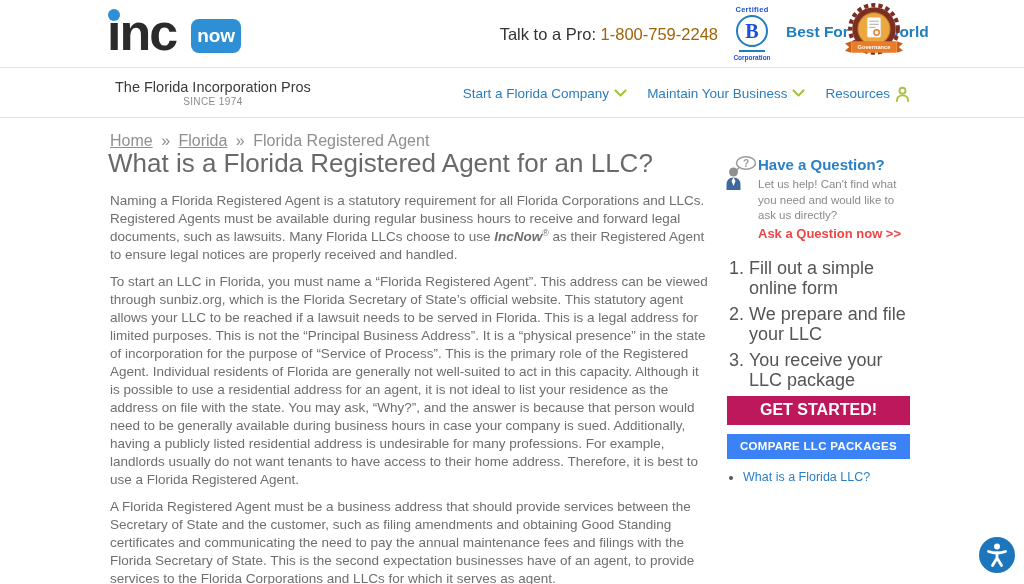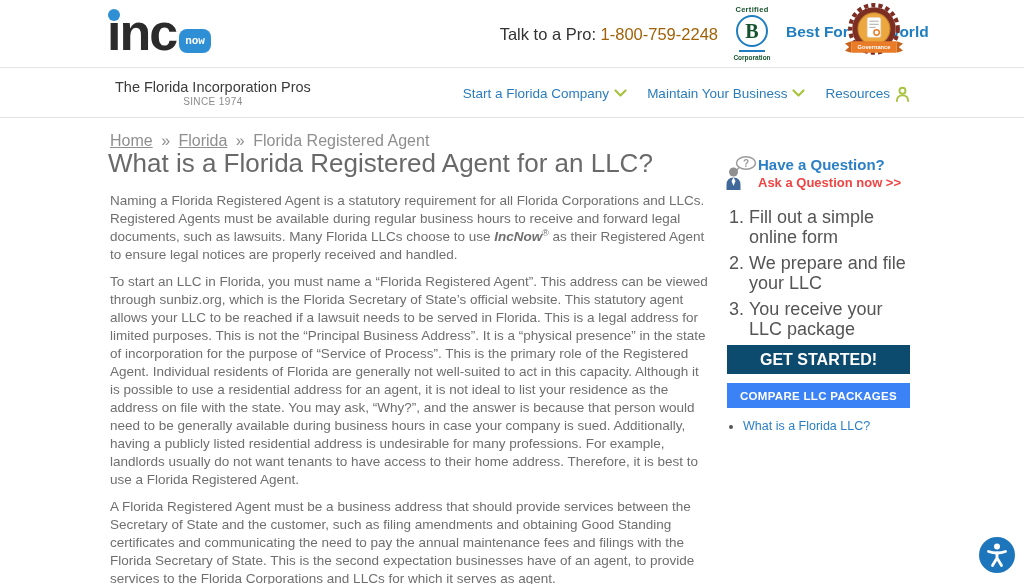--- a/index.html
+++ b/index.html
@@ -8,26 +8,26 @@
   body { position:relative; }
 
   
   .header { position:absolute; top:0; left:0; width:1024px; height:68px;
     background:#fff; border-bottom:1px solid #e6e6e6; }
   .logo { position:absolute; left:107px; top:10px; display:flex; align-items:flex-end; cursor:pointer; }
   .logo-inc { font-size:52px; line-height:0.88; font-weight:bold; color:#2b2b2b;
     letter-spacing:-2px; position:relative;text-align:center; }
   .logo-dot { position:absolute; left:1px; top:-1px; width:12px; height:12px;
     border-radius:50%; background:#2e8fd5; }
-  .logo-now { background:#2e8fd5; color:#fff; font-size:11px; font-weight:bold;
-    padding:6px 6px; border-radius:8px; margin-left:3px; margin-bottom:3px;font-family:Liberation Mono, monospace; }
+  .logo-now { background:#2e8fd5; color:#fff; font-size:19px; font-weight:bold;
+    padding:6px 6px; border-radius:8px; margin-left:15px; margin-bottom:3px; }
   .talk { position:absolute; right:306px; top:50%; transform:translateY(-50%);
     font-size:16.5px; font-weight:500; color:#333; white-space:nowrap; }
   .talk .phone { color:#a16207; text-decoration:none; font-weight:500; }
-  .bcorp { position:absolute; left:727px; top:5px; width:50px; text-align:center; color:#14532d; cursor:pointer; }
+  .bcorp { position:absolute; left:727px; top:5px; width:50px; text-align:center; color:#1d4ed8; cursor:pointer; }
   .bc-cert { font-size:7.5px; font-weight:bold; letter-spacing:.3px; }
   .bc-circle { width:32px; height:32px; border:2.5px solid #1f7ec0; border-radius:50%;
     margin:1px auto 0; display:flex; align-items:center; justify-content:center;
     font-family:"Liberation Serif", serif; font-weight:bold; font-size:20px; }
   .bc-line { width:26px; height:2px; background:#1f7ec0; margin:3px auto 2px; }
   .bc-corp { font-size:6.5px; font-weight:bold; }
   .bestfor { position:absolute; left:786px; top:22px; font-size:15.5px; line-height:19px;
     font-weight:bold; color:#1f7ec0; }
   .medal { position:absolute; left:845px; top:3px; }
 
@@ -59,21 +59,21 @@
   .qa-icon { position:absolute; left:-2px; top:0; }
   .qa-title { font-size:15px; font-weight:bold; color:#2a7fc6; cursor:pointer; }
   .qa-body { font-size:11.5px; line-height:15.5px; color:#8a8a8a; margin-top:4px; width:150px; }
   .qa-link { display:inline-block; font-size:13px; font-weight:bold; color:#ef4444;
     text-decoration:none; cursor:pointer; }
   .steps { margin-top:16px; padding-left:22px; color:#555; font-size:18px;
     font-weight:500; }
   .steps li { margin-bottom:6px; line-height:20px; }
   .btn { display:flex; align-items:center; justify-content:center; width:183px;
     color:#fff; font-weight:bold; cursor:pointer; border:none; }
-  .btn-orange { height:29px; background:#0c4a6e; font-size:16px; margin-top:4px; }
+  .btn-orange { height:29px; background:#be185d; font-size:16px; margin-top:4px; }
   .btn-blue { height:25px; background:#3b82f6; font-size:11.5px; letter-spacing:.3px; margin-top:9px; }
   .more-title { margin-top:31px; font-size:24px; line-height:27px; font-weight:500;
     color:#2a7fc6; padding-bottom:9px; border-bottom:1px solid #9a9a9a; cursor:pointer; }
   .more-links { margin-top:8px; padding-left:16px; color:#555; }
   .more-links li { font-size:12.5px; line-height:20px; }
   .more-links a { color:#2a7fc6; text-decoration:none; cursor:pointer; }
 
   .a11y { position:absolute; left:979px; top:537px; width:36px; height:36px;
     border-radius:50%; cursor:pointer; }
 </style>
@@ -170,20 +170,21 @@
       <svg width="32" height="34" viewBox="0 0 32 34">
         <ellipse cx="21" cy="7" rx="9.5" ry="6.2" fill="#ffffff" stroke="#9b9b9b" stroke-width="1.5"></ellipse>
         <path d="M14.5,11 L11,15" fill="none" stroke="#9b9b9b" stroke-width="1.3"></path>
         <text x="21" y="10.5" text-anchor="middle" font-size="10" font-weight="bold" fill="#9b9b9b">?</text>
         <circle cx="8.5" cy="16" r="4.5" fill="#8f8f8f"></circle>
         <path d="M1.5,34 L1.5,29 Q1.5,21.5 8.5,21.5 Q15.5,21.5 15.5,29 L15.5,34 Z" fill="#40689b"></path>
         <path d="M8.5,21.5 L10.5,25 L8.5,30 L6.5,25 Z" fill="#ffffff"></path>
       </svg>
     </div>
     <div class="qa-title">Have a Question?</div>
+    <div class="qa-body">Let us help! Can't find what you need and would like to ask us directly?</div>
     <a class="qa-link">Ask a Question now &gt;&gt;</a>
   </div>
 
   <ol class="steps">
     <li>Fill out a simple online form</li>
     <li>We prepare and file your LLC</li>
     <li>You receive your LLC package</li>
   </ol>
 
   <button class="btn btn-orange">GET STARTED!</button>

